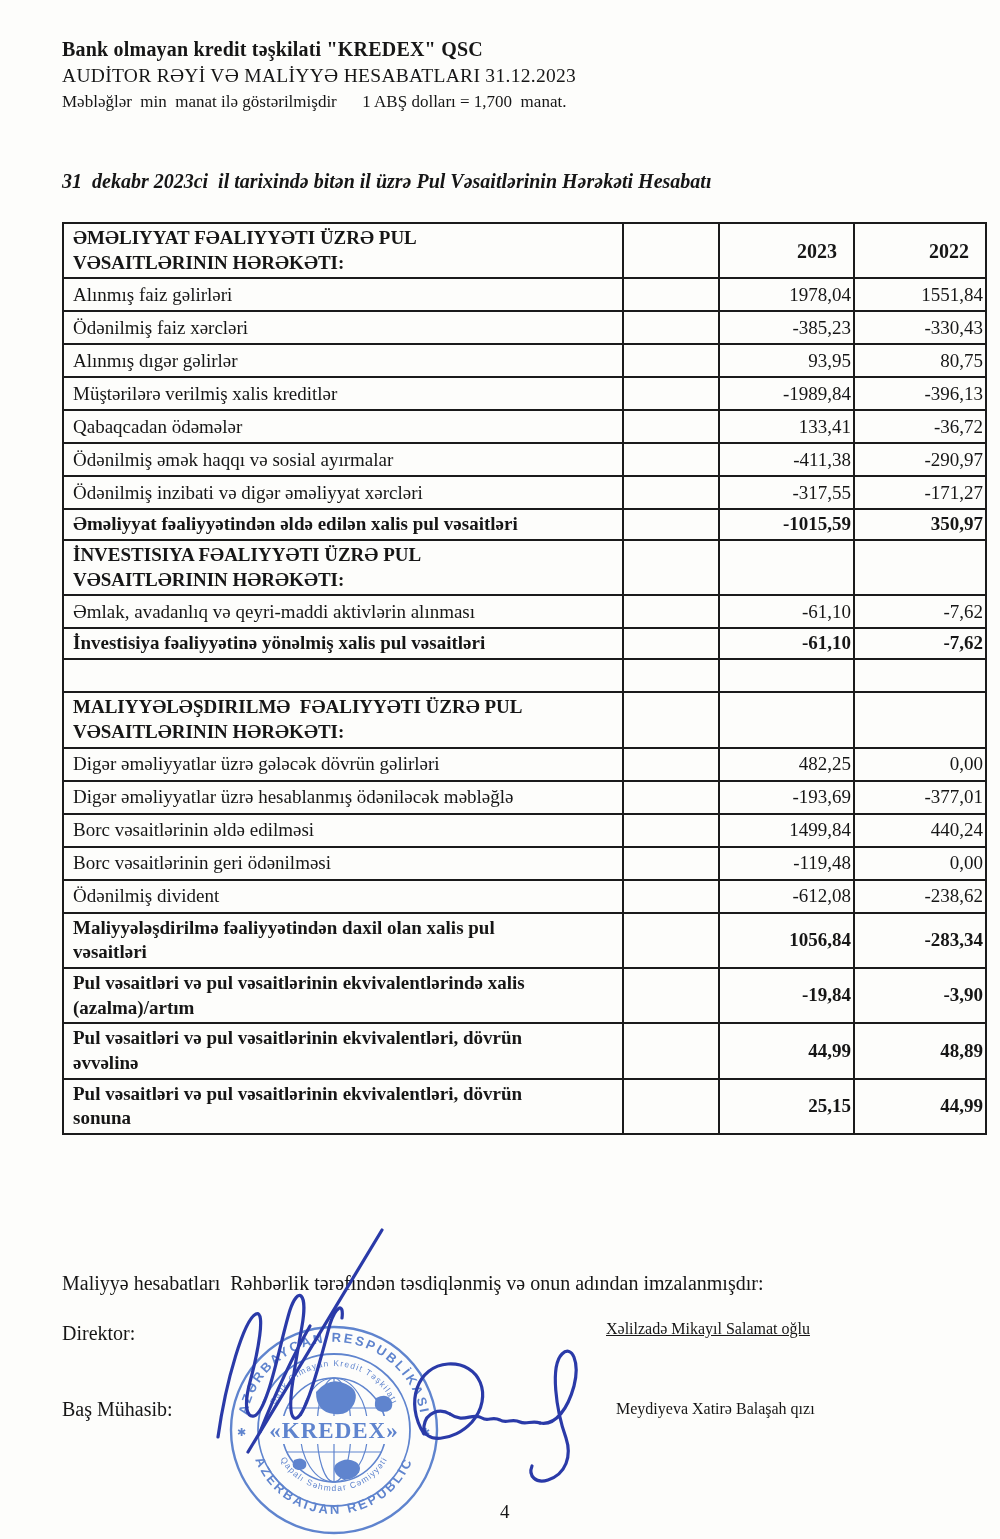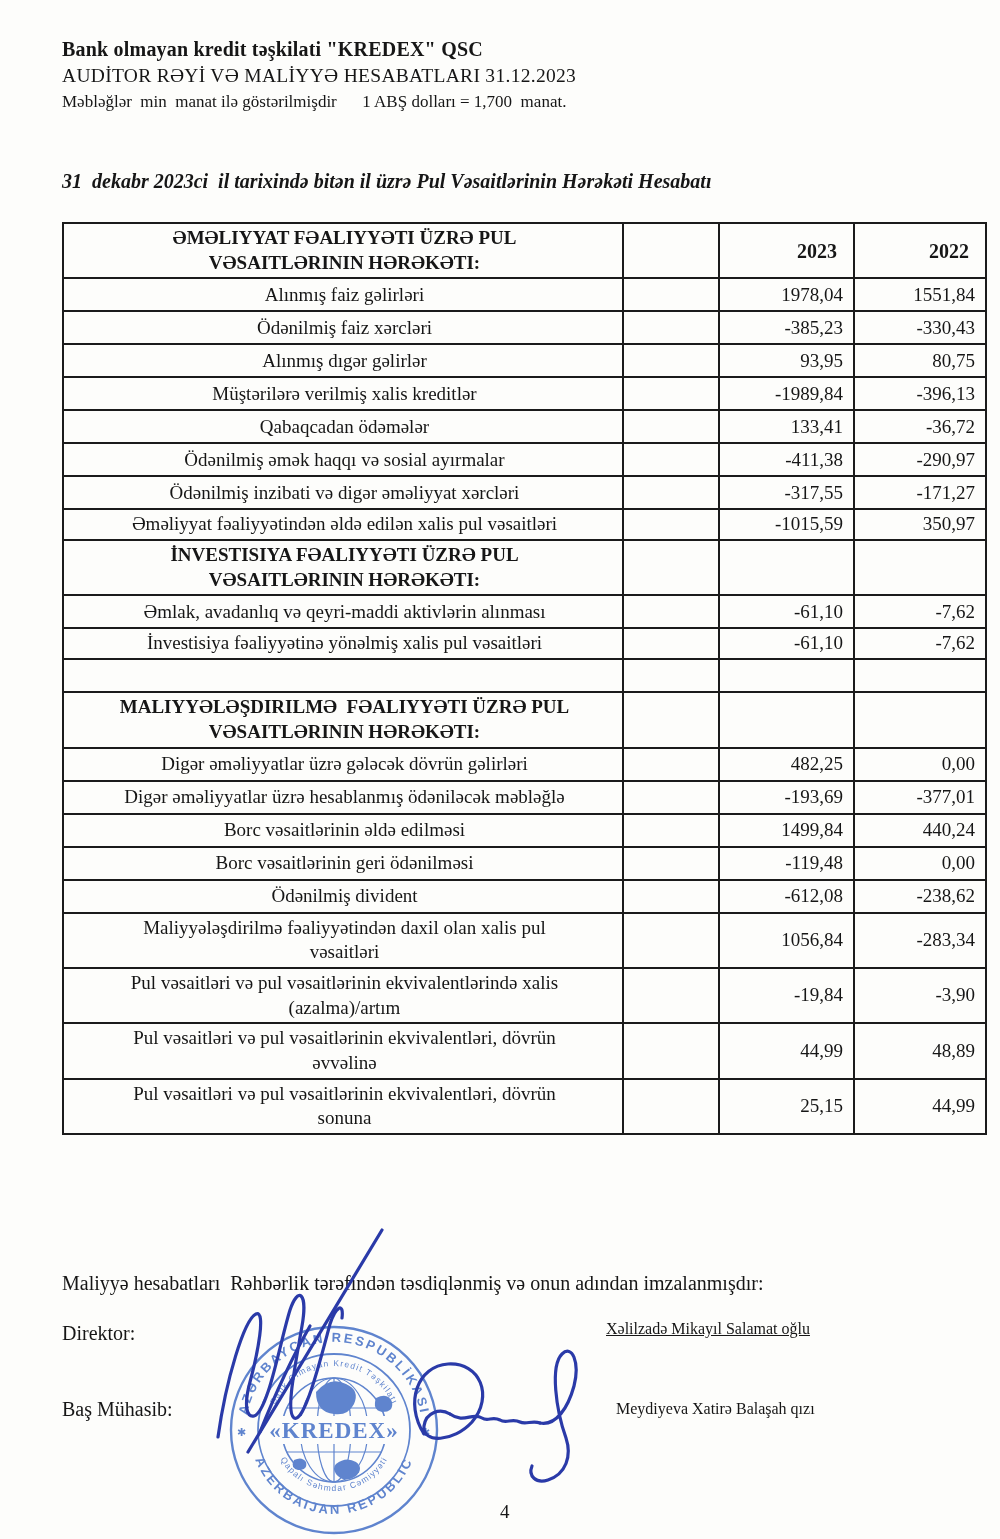--- a/index.html
+++ b/index.html
@@ -19,27 +19,27 @@
   }
   
   .doc-table {
     position:absolute; left:62px; top:222px; width:923px;
     border-collapse:collapse; table-layout:fixed;
   }
   .doc-table td {
     border:2px solid #1b1b1b; vertical-align:middle;
     font-size:19px; line-height:1.3; padding:2px 6px;
   }
-  .doc-table td.label { padding-left:9px; white-space:pre-wrap;text-align:center; }
-  .doc-table td.num   { text-align:right; padding-right:10px; }
+  .doc-table td.label { padding-left:9px; white-space:pre-wrap; }
+  .doc-table td.num   { text-align:right; padding-right:2px; }
   tr.year-header td { height:52px; font-weight:700; }
   tr.year-header td.num { font-size:20px; padding-right:16px; }
   tr.section td { height:51px; font-weight:700; }
   tr.item td    { height:33px; }
-  tr.total td   { height:27px; font-weight:400;border-radius:7px; }
+  tr.total td   { height:27px; font-weight:700;border-radius:7px; }
   tr.spacer td  { height:33px; }
   
   .approval { position:absolute; left:62px; top:1272px; font-size:20px; white-space:pre-wrap; }
   .role-director    { position:absolute; left:62px;  top:1322px; font-size:20px; }
   .name-director    { position:absolute; left:606px; top:1320px; font-size:16px;text-decoration:underline; }
   .role-accountant  { position:absolute; left:62px;  top:1398px; font-size:20px; }
   .name-accountant  { position:absolute; left:616px; top:1400px; font-size:16px; }
   .page-number { position:absolute; left:500px; top:1501px; font-size:19px; }
   .stamp-svg { position:absolute; left:224px; top:1320px; }
   .sig-director-svg   { position:absolute; left:196px; top:1222px; }

